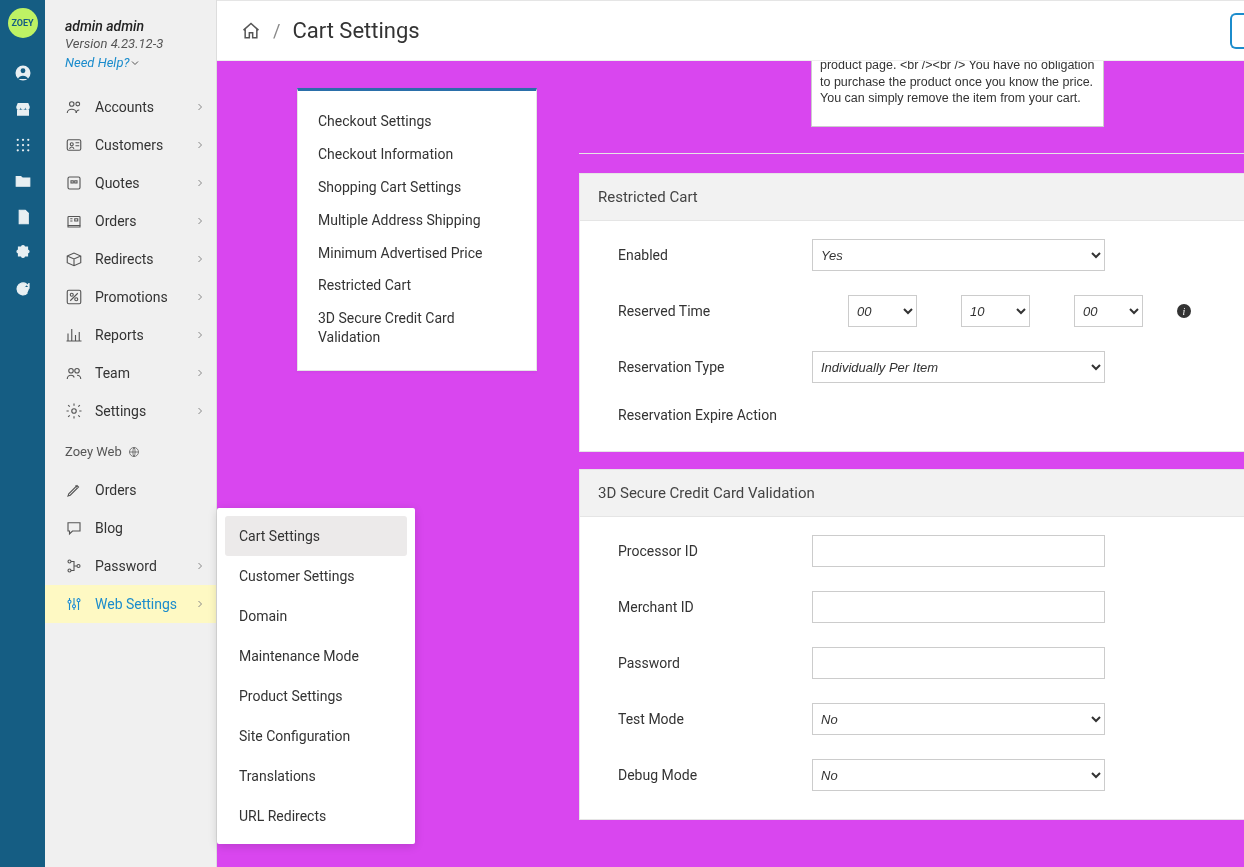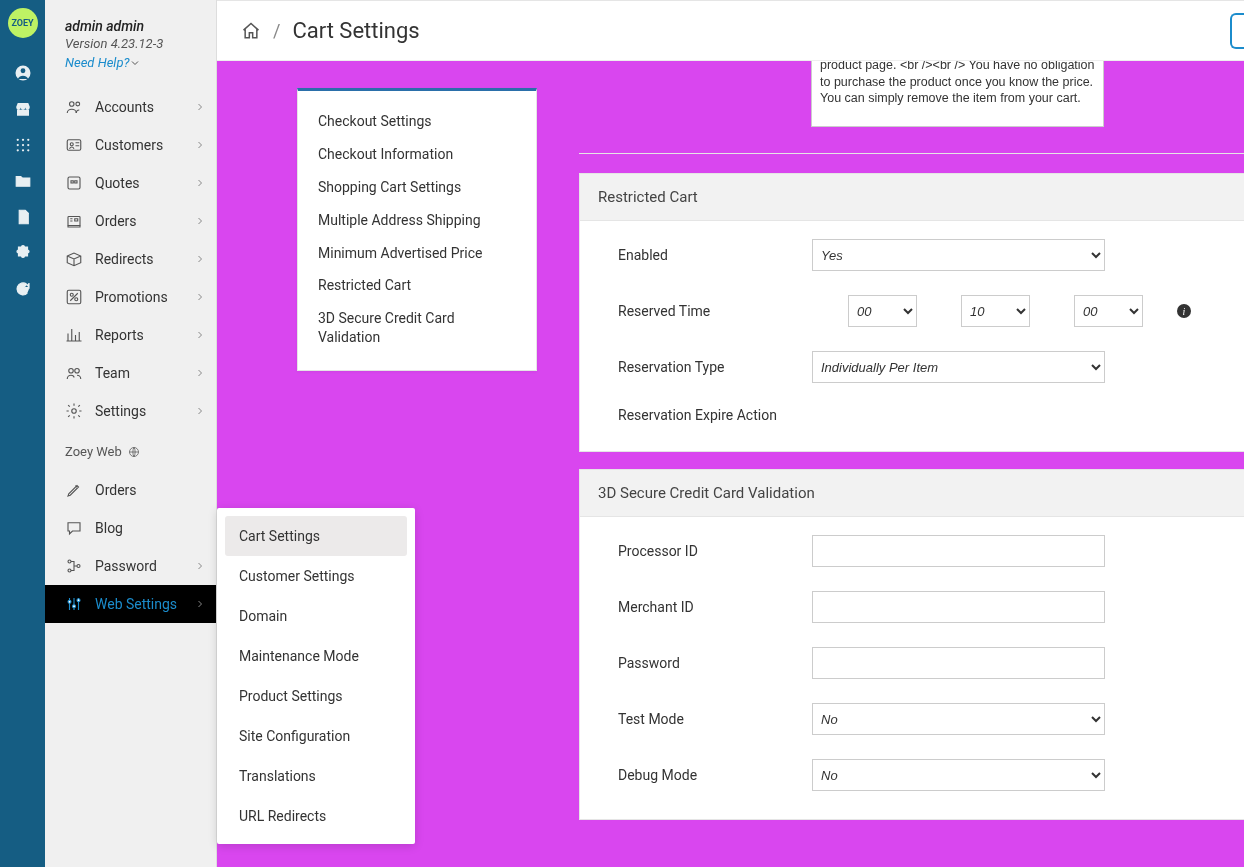--- a/index.html
+++ b/index.html
@@ -56,21 +56,21 @@
 
   .sidebar .nav-list { list-style: none; margin-top: 6px; }
   .sidebar .nav-item {
     display: flex;
     align-items: center;
     padding: 10px 10px 10px 20px;
     cursor: pointer;
     color: #333;
     position: relative;
   }
-  .sidebar .nav-item.active { background: #000000; color: #1b8ccc; }
+  .sidebar .nav-item.active { background: #fef9c3; color: #1b8ccc; }
   .sidebar .nav-item.active svg.nav-icon { stroke: #1b8ccc; fill: none; }
   .sidebar .nav-item .nav-icon {
     width: 18px; height: 18px;
     margin-right: 12px;
     fill: none; stroke: #555; stroke-width: 1.5;
   }
   .sidebar .nav-item .chev {
     width: 12px; height: 12px;
     margin-left: auto;
     fill: none; stroke: #888; stroke-width: 2;

